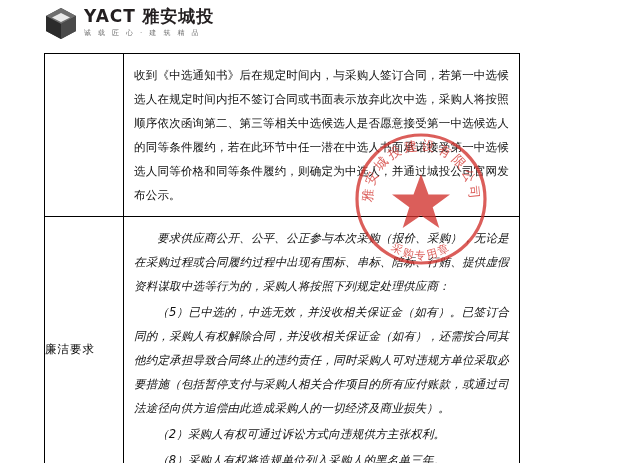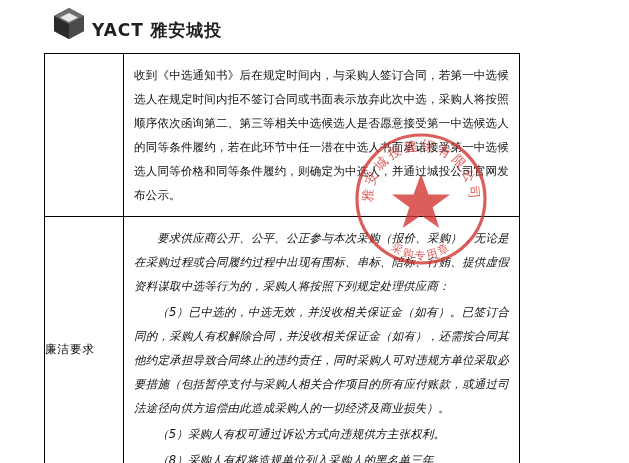--- a/index.html
+++ b/index.html
@@ -24,24 +24,24 @@
   
   .header {
     position: absolute;
     left: 0;
     top: 0;
     width: 629px;
     height: 52px;
   }
   .logo-block {
     position: absolute;
-    left: 52px;
+    left: 44px;
     top: 6px;
     display: flex;
-    align-items: flex-end;
+    align-items: flex-start;
   }
   .cube-icon {
     width: 34px;
     height: 34px;
     margin-right: 6px;
     flex: 0 0 auto;
   }
   .brand-text {
     display: flex;
     flex-direction: column;
@@ -142,38 +142,39 @@
           <polygon points="17,18 32,10 32,25 17,33" fill="#4a4a4a"></polygon>
           <polygon points="2,10 17,18 17,33 2,25" fill="#2b2b2b"></polygon>
           <polygon points="17,7 26,11.5 17,16 8,11.5" fill="#ffffff" opacity="0.85"></polygon>
         </svg>
       </span>
       <span class="brand-text">
         <span class="brand-line1">
           <span class="brand-en">YACT</span>
           <span class="brand-cn">雅安城投</span>
         </span>
+        <span class="brand-line2">诚 载 匠 心 · 建 筑 精 品</span>
       </span>
     </div>
   </div>
 
   <table class="doc-table">
     <tbody>
       <tr>
         <td class="label-cell"></td>
         <td class="body-cell cell-1">
           <p class="para">收到《中选通知书》后在规定时间内，与采购人签订合同，若第一中选候选人在规定时间内拒不签订合同或书面表示放弃此次中选，采购人将按照顺序依次函询第二、第三等相关中选候选人是否愿意接受第一中选候选人的同等条件履约，若在此环节中任一潜在中选人书面承诺接受第一中选候选人同等价格和同等条件履约，则确定为中选人，并通过城投公司官网发布公示。</p>
         </td>
       </tr>
       <tr>
         <td class="label-cell">廉洁要求</td>
         <td class="body-cell cell-2">
           <p class="para indent2">要求供应商公开、公平、公正参与本次采购（报价、采购），无论是在采购过程或合同履约过程中出现有围标、串标、陪标、行贿、提供虚假资料谋取中选等行为的，采购人将按照下列规定处理供应商：</p>
           <p class="para indent2">（5）已中选的，中选无效，并没收相关保证金（如有）。已签订合同的，采购人有权解除合同，并没收相关保证金（如有），还需按合同其他约定承担导致合同终止的违约责任，同时采购人可对违规方单位采取必要措施（包括暂停支付与采购人相关合作项目的所有应付账款，或通过司法途径向供方追偿由此造成采购人的一切经济及商业损失）。</p>
-          <p class="para indent2">（5）采购人有权可通过诉讼方式向违规供方主张权利。</p>
+          <p class="para indent2">（2）采购人有权可通过诉讼方式向违规供方主张权利。</p>
           <p class="para indent2">（8）采购人有权将造规单位列入采购人的黑名单三年。</p>
         </td>
       </tr>
     </tbody>
   </table>
 
   <div class="seal">
     <svg viewBox="0 0 138 138" width="138" height="138" xmlns="http://www.w3.org/2000/svg">
       <g fill="none" stroke="#d2322d" stroke-width="3.2">
         <circle cx="69" cy="69" r="64"></circle>

